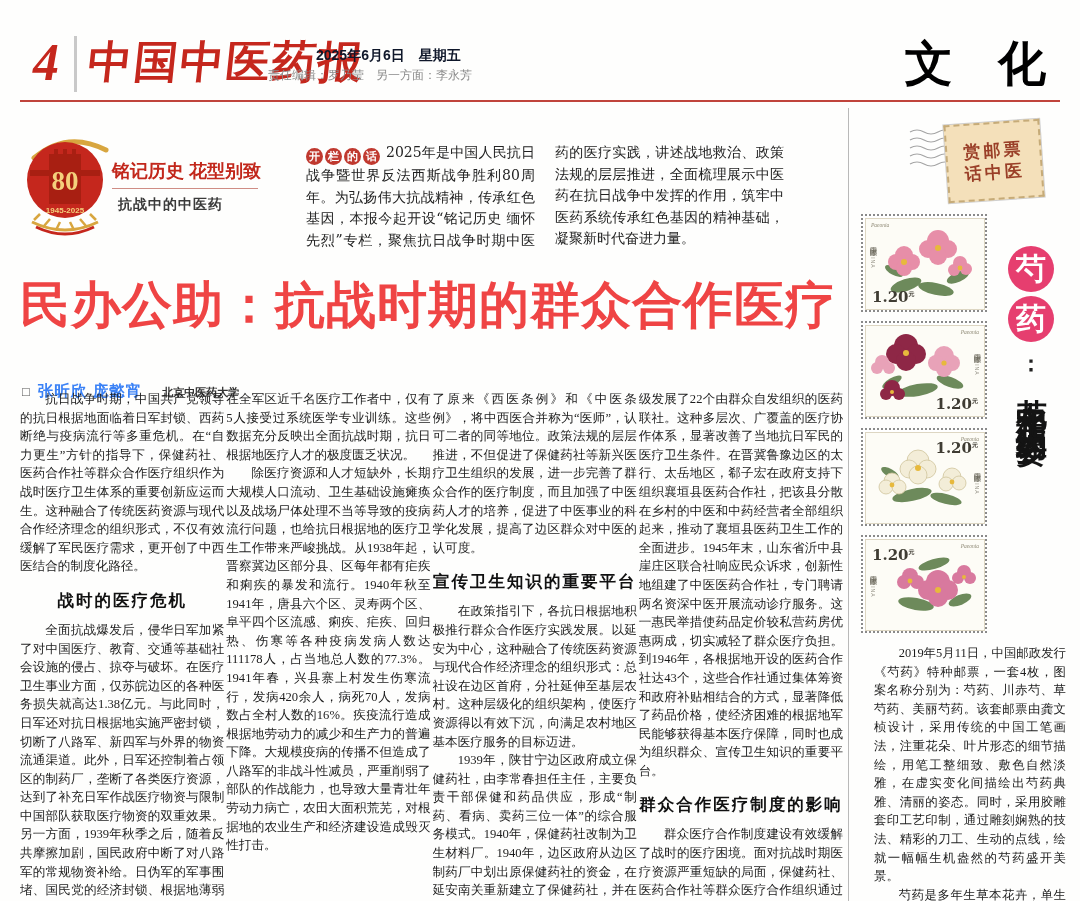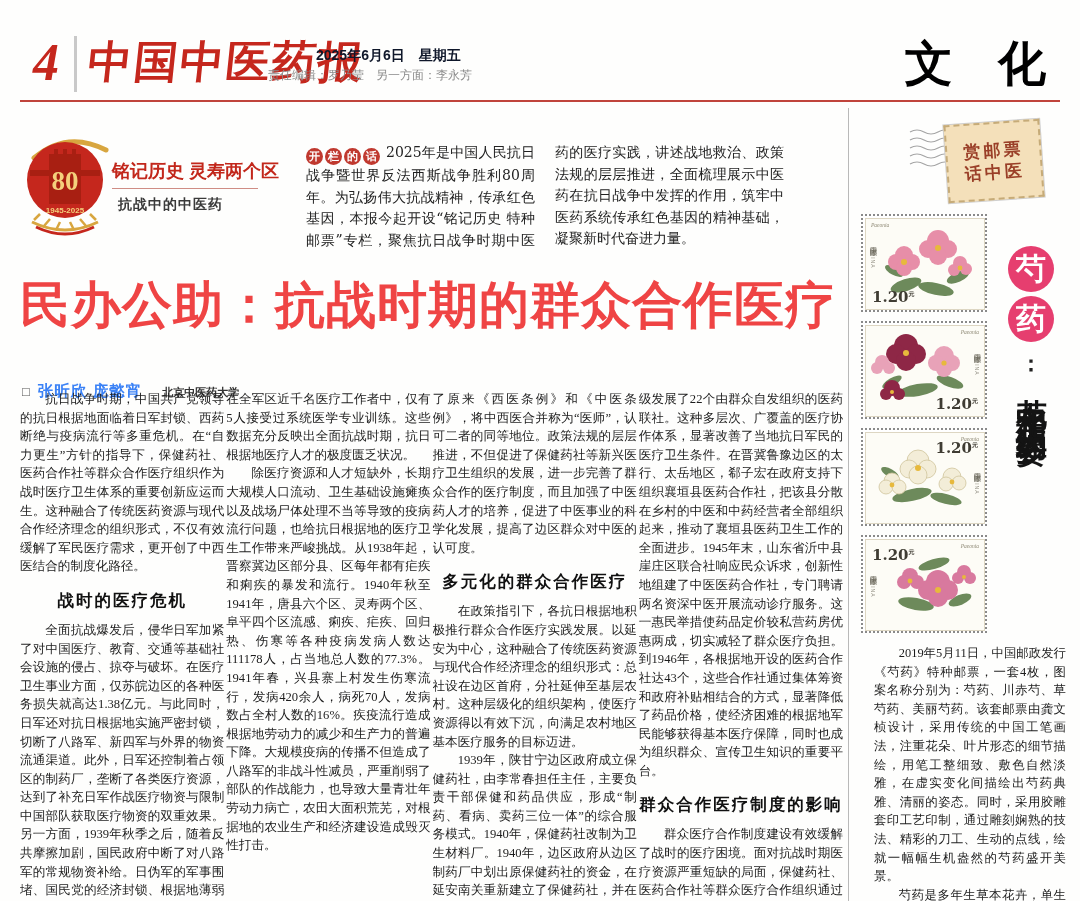--- a/index.html
+++ b/index.html
@@ -95,32 +95,32 @@
       <path d="M8,42 h70 v6 h-70 z" fill="#a81f12"></path>
       <rect x="27" y="26" width="32" height="50" fill="#a81f12"></rect>
       <path d="M27,26 h5 v-5 h4 v5 h5 v-5 h4 v5 h5 v-5 h4 v5 h5 v6 h-32 z" fill="#a81f12"></path>
       <text x="43" y="62" text-anchor="middle" font-family="Liberation Serif, serif" font-size="27" font-weight="bold" fill="#f4d07c">80</text>
       <text x="43" y="85" text-anchor="middle" font-family="Liberation Sans, sans-serif" font-size="8" font-weight="bold" fill="#f4d07c">1945-2025</text>
       <path d="M10,94 Q43,110 76,94" fill="none" stroke="#d8a63f" stroke-width="3"></path>
       <path d="M14,99 Q43,113 72,99" fill="none" stroke="#c5271d" stroke-width="3"></path>
       <path d="M12,92 l6,-6 M22,98 l6,-7 M34,102 l4,-8 M52,102 l-4,-8 M64,98 l-6,-7 M74,92 l-6,-6" stroke="#d8a63f" stroke-width="2.5"></path>
     </svg>
   </div>
-  <div class="slogan">铭记历史  灵寿两个区</div>
+  <div class="slogan">铭记历史  花型别致</div>
   <div class="slogan-rule"></div>
   <div class="subtitle">抗战中的中医药</div>
 
   <div class="intro">
     <p>
       <span class="badge">
         <b>开</b>
           <b>栏</b>
           <b>的</b>
           <b>话</b>
-      </span><span>2025年是中国人民抗日战争暨世界反法西斯战争胜利80周年。为弘扬伟大抗战精神，传承红色基因，本报今起开设“铭记历史 特种邮票”专栏，聚焦抗日战争时期</span><span>中医药的医疗实践，讲述战地救治、政策法规的层层推进，全面梳理展示中医药在抗日战争中发挥的作用，筑牢中医药系统传承红色基因的精神基础，凝聚新时代奋进力量。</span>
+      </span><span>2025年是中国人民抗日战争暨世界反法西斯战争胜利80周年。为弘扬伟大抗战精神，传承红色基因，本报今起开设“铭记历史 缅怀先烈”专栏，聚焦抗日战争时期</span><span>中医药的医疗实践，讲述战地救治、政策法规的层层推进，全面梳理展示中医药在抗日战争中发挥的作用，筑牢中医药系统传承红色基因的精神基础，凝聚新时代奋进力量。</span>
     </p>
   </div>
 
   <div class="headline">民办公助：抗战时期的群众合作医疗</div>
   <div class="byline">
     <span class="mark">□</span>
     <span class="authors">张昕欣  庞懿宵</span>
     <span class="affil">北京中医药大学</span>
   </div>
 
@@ -131,21 +131,21 @@
       <p>全面抗战爆发后，侵华日军加紧了对中国医疗、教育、交通等基础社会设施的侵占、掠夺与破坏。在医疗卫生事业方面，仅苏皖边区的各种医务损失就高达1.38亿元。与此同时，日军还对抗日根据地实施严密封锁，切断了八路军、新四军与外界的物资流通渠道。此外，日军还控制着占领区的制药厂，垄断了各类医疗资源，达到了补充日军作战医疗物资与限制中国部队获取医疗物资的双重效果。另一方面，1939年秋季之后，随着反共摩擦加剧，国民政府中断了对八路军的常规物资补给。日伪军的军事围堵、国民党的经济封锁、根据地薄弱的经济条件以及八路军有限的生产能力等因素相互叠加，导致抗日根据地药品供给的严重困难。在这种背景下，寻找替代性药物资源成为突破封锁、缓解药品匮乏的迫切需求。</p>
 
     </div>
     <div class="col">
       <p class="cont">在全军区近千名医疗工作者中，仅有5人接受过系统医学专业训练。这些数据充分反映出全面抗战时期，抗日根据地医疗人才的极度匮乏状况。</p>
       <p>除医疗资源和人才短缺外，长期大规模人口流动、卫生基础设施瘫痪以及战场尸体处理不当等导致的疫病流行问题，也给抗日根据地的医疗卫生工作带来严峻挑战。从1938年起，晋察冀边区部分县、区每年都有疟疾和痢疾的暴发和流行。1940年秋至1941年，唐县六个区、灵寿两个区、阜平四个区流感、痢疾、疟疾、回归热、伤寒等各种疫病发病人数达111178人，占当地总人数的77.3%。1941年春，兴县寨上村发生伤寒流行，发病420余人，病死70人，发病数占全村人数的16%。疾疫流行造成根据地劳动力的减少和生产力的普遍下降。大规模疫病的传播不但造成了八路军的非战斗性减员，严重削弱了部队的作战能力，也导致大量青壮年劳动力病亡，农田大面积荒芜，对根据地的农业生产和经济建设造成毁灭性打击。</p>
 
     </div>
     <div class="col">
       <p class="cont">了原来《西医条例》和《中医条例》，将中西医合并称为“医师”，认可二者的同等地位。政策法规的层层推进，不但促进了保健药社等新兴医疗卫生组织的发展，进一步完善了群众合作的医疗制度，而且加强了中医药人才的培养，促进了中医事业的科学化发展，提高了边区群众对中医的认可度。</p>
-      <h3>多元化的群众合作医疗</h3>
+      <h3>宣传卫生知识的重要平台</h3>
       <p>在政策指引下，各抗日根据地积极推行群众合作医疗实践发展。以延安为中心，这种融合了传统医药资源与现代合作经济理念的组织形式：总社设在边区首府，分社延伸至基层农村。这种层级化的组织架构，使医疗资源得以有效下沉，向满足农村地区基本医疗服务的目标迈进。</p>
       <p>1939年，陕甘宁边区政府成立保健药社，由李常春担任主任，主要负责干部保健和药品供应，形成“制药、看病、卖药三位一体”的综合服务模式。1940年，保健药社改制为卫生材料厂。1940年，边区政府从边区制药厂中划出原保健药社的资金，在延安南关重新建立了保健药社，并在各县、乡设立了26处分社，遍布延安、延川、清涧、绥德等20个市、县。而到了1944年，据《解放日报》统计，保健药社数量已经达到了400个。保健药社不仅从事药品生产，还提供中医诊疗和中药销售服务。病人可以随到随诊，无需挂号手续。同时，医生出诊时不额外收取报酬，药价相对较低，对灾民实行免费政策，对军属则给予九折优惠。保健药社还实行医生轮流下乡制度，通过采集土产药材和改良中药，推动了中药的科学化和现代化。</p>
 
     </div>
     <div class="col">
       <p class="cont">级发展了22个由群众自发组织的医药联社。这种多层次、广覆盖的医疗协作体系，显著改善了当地抗日军民的医疗卫生条件。在晋冀鲁豫边区的太行、太岳地区，郗子宏在政府支持下组织襄垣县医药合作社，把该县分散在乡村的中医和中药经营者全部组织起来，推动了襄垣县医药卫生工作的全面进步。1945年末，山东省沂中县崖庄区联合社响应民众诉求，创新性地组建了中医医药合作社，专门聘请两名资深中医开展流动诊疗服务。这一惠民举措使药品定价较私营药房优惠两成，切实减轻了群众医疗负担。到1946年，各根据地开设的医药合作社达43个，这些合作社通过集体筹资和政府补贴相结合的方式，显著降低了药品价格，使经济困难的根据地军民能够获得基本医疗保障，同时也成为组织群众、宣传卫生知识的重要平台。</p>
       <h3>群众合作医疗制度的影响</h3>
       <p>群众医疗合作制度建设有效缓解了战时的医疗困境。面对抗战时期医疗资源严重短缺的局面，保健药社、医药合作社等群众医疗合作组织通过整合民间医疗力量，建立基层保健机构，吸纳民间医生参与，构建起适应战时环境的医疗网络。这种模式极大提高了边区政府的医疗卫生服务质量，满足了群众的基本医疗保障需要。</p>
 
     </div>

